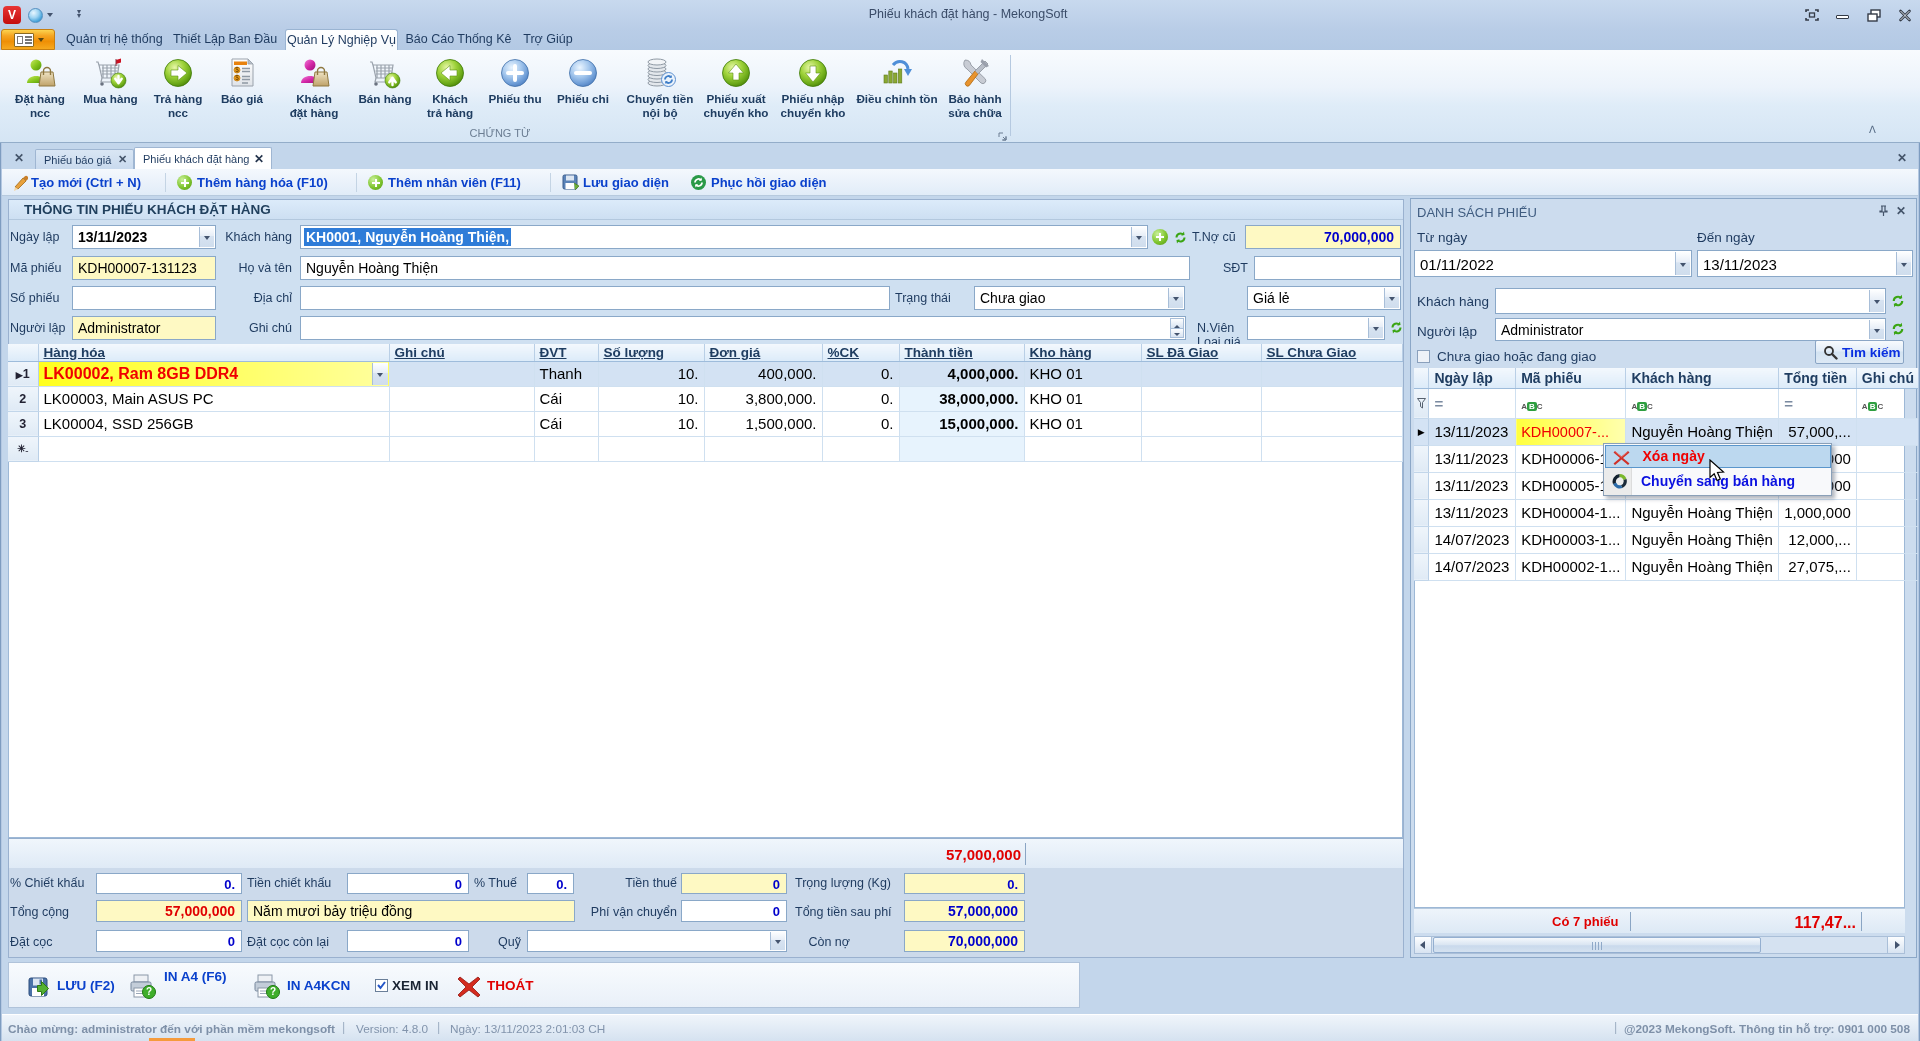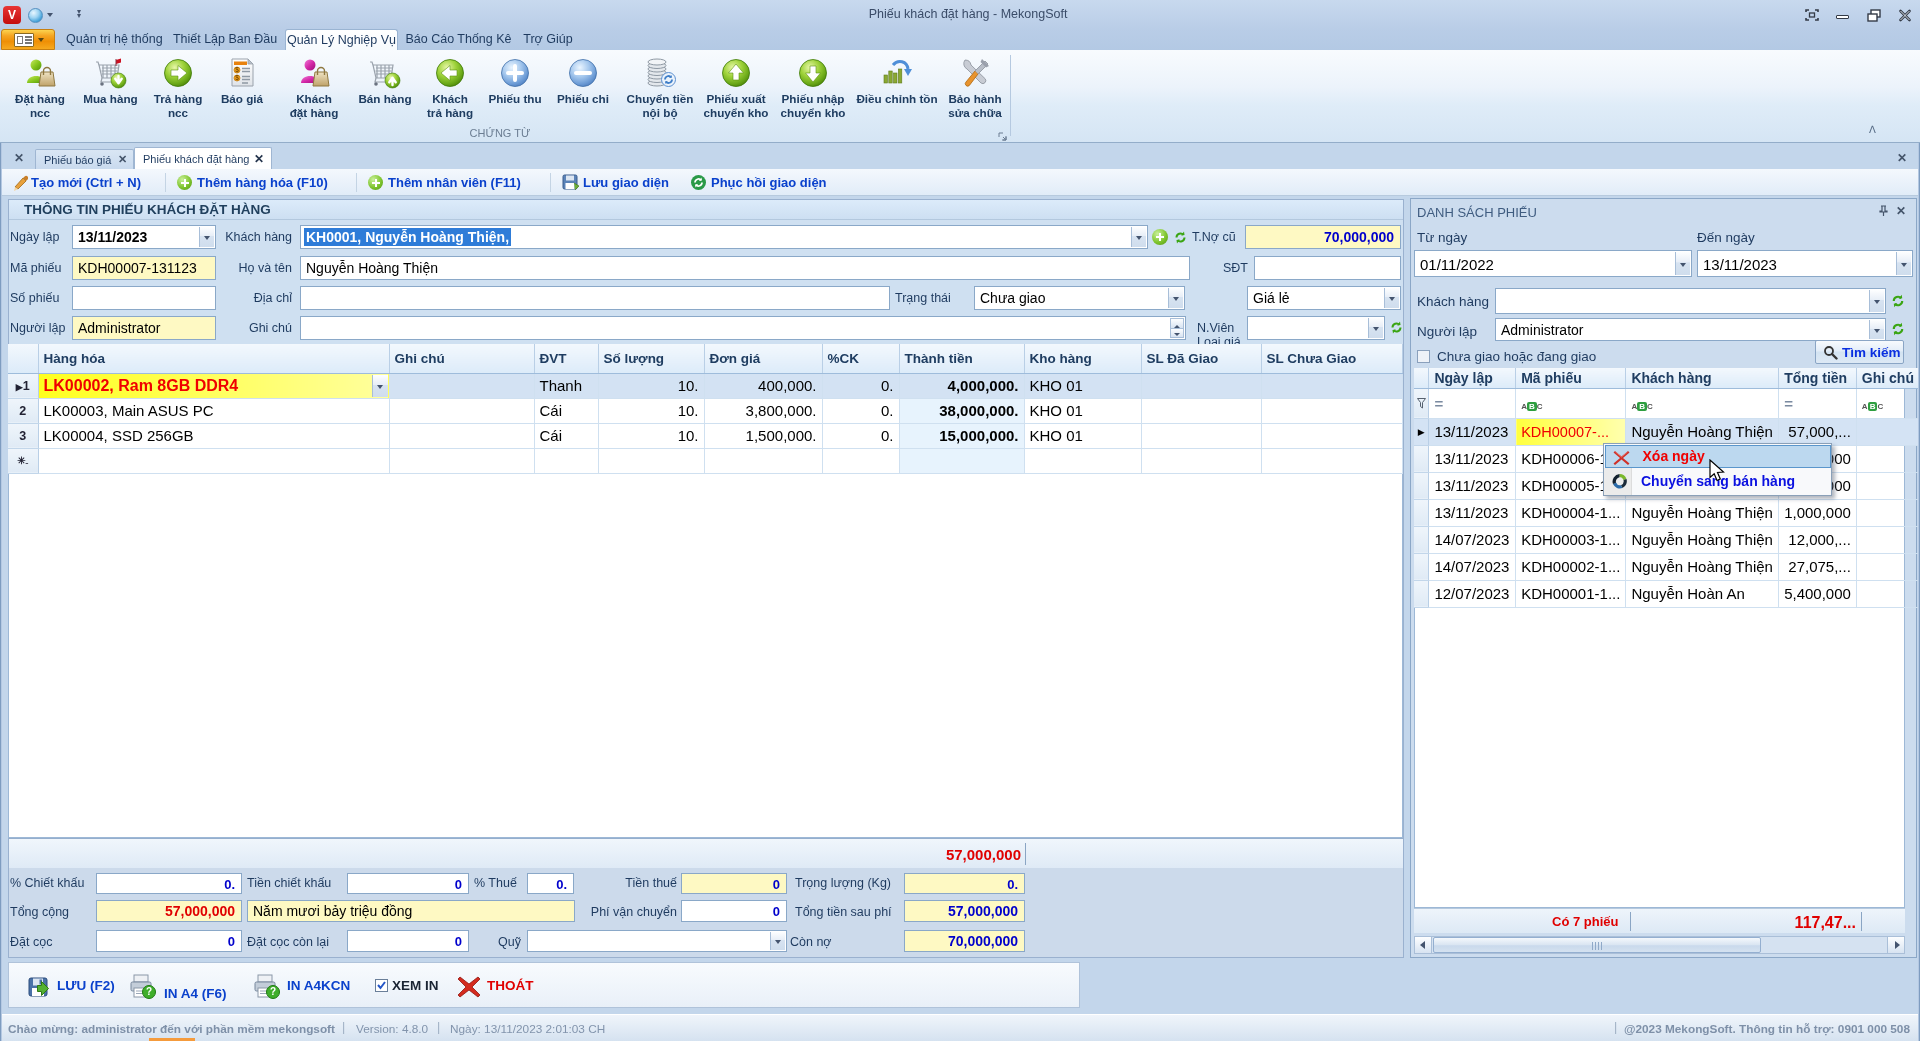--- a/index.html
+++ b/index.html
@@ -22,22 +22,22 @@
 .rbtn { position:absolute; top:7px; height:84px; text-align:center; }
 .rbtn .ic { display:block; margin:0 auto 3px; }
 .rbtn .t { font-weight:bold; font-size:11.7px; color:#1f3d61; line-height:13.5px; }
 .tlink { color:#0a41cc; font-weight:bold; font-size:13px; white-space:nowrap; }
 .gplus { position:absolute; display:inline-block; width:15px; height:15px; border-radius:50%;
   background:radial-gradient(circle at 35% 30%,#c9f09a,#7fc52e 55%,#4e9310); }
 .gplus:before { content:""; position:absolute; left:3.5px; top:6.5px; width:8px; height:2px; background:#fff; }
 .gplus:after { content:""; position:absolute; left:6.5px; top:3.5px; width:2px; height:8px; background:#fff; }
 #mgrid td { height:25px; padding:0 5px; font-size:15px; color:#000; white-space:nowrap; overflow:hidden;
   border-right:1px solid #cfe0f0; border-bottom:1px solid #cfe0f0; position:relative; }
-#mgrid tr.ghead td { height:29px; background:linear-gradient(180deg,#f3f8fd,#dcebf9);
-  border-right:1px solid #b9cfe6; border-bottom:1px solid #9ebcdb; font-weight:bold; color:#1f3d61; font-size:13.5px; }
+#mgrid tr.ghead td { height:17px; background:linear-gradient(180deg,#f3f8fd,#dcebf9);
+  border-right:1px solid #b9cfe6; border-bottom:1px solid #9ebcdb; font-weight:bold; color:#1f3d61; font-size:13.5px;text-decoration:underline; }
 #mgrid td.rind { background:linear-gradient(180deg,#eff5fb,#dfeaf5); border-right:1px solid #b9cfe6;
   border-bottom:1px solid #c2d6ea; text-align:center; font-weight:bold; color:#223; padding:0 2px; font-size:12.5px; }
 #mgrid td.num { text-align:right; }
 #mgrid td.tt { background:#e7f3fd; font-weight:bold; }
 #mgrid tr.sel td { background:#d3e2f3; }
 #mgrid tr.sel td.tt { background:#d3e2f3; }
 #mgrid tr.sel td.rind { background:linear-gradient(180deg,#eff5fb,#dfeaf5); }
 #mgrid td.ycell { background:linear-gradient(90deg,#ffff1e,#ffff9e) !important; }
 .rgrid td { height:27px; padding:0 5px; font-size:15px; color:#000; white-space:nowrap; overflow:hidden;
   border-right:1px solid #cfe0f0; border-bottom:1px solid #cfe0f0; position:relative; }
@@ -560,21 +560,21 @@
     <span class="txr blue" style="font-size:13px;">0</span>
   </div>
 <span class="abs lbl" style="left:247px;top:935px;">Đặt cọc còn lại</span>
 <div class="inp" style="left:347px;top:930px;width:122px;height:22px;">
     <span class="txr blue" style="font-size:13px;">0</span>
   </div>
 <span class="abs lbl" style="left:481px;top:935px;width:40px;text-align:right;">Quỹ</span>
 <div class="inp" style="left:527px;top:930px;width:260px;height:22px;">
     <div class="dbtn"></div>
   </div>
-<span class="abs lbl" style="left:790px;top:935px;width:60px;text-align:left;">Còn nợ</span>
+<span class="abs lbl" style="left:790px;top:935px;width:60px;text-align:right;">Còn nợ</span>
 <div class="inp dis" style="left:904px;top:930px;width:121px;height:22px;">
     <span class="txr blue" style="font-size:14px;">70,000,000</span>
   </div>
 
 <div id="btnbar" class="abs" style="left:8px;top:962px;width:1072px;height:46px;
   background:linear-gradient(180deg,#f8fbfe,#e9f0f8);border:1px solid #b0c3da;">
   <svg class="abs" style="left:18px;top:11px;" width="24" height="24" viewBox="0 0 24 24">
     <rect x="2" y="4" width="18" height="18" rx="2" fill="#4a72a8" stroke="#2d4d7c"></rect>
     <rect x="6" y="4.5" width="10" height="7" fill="#dce6f2"></rect>
       <rect x="12.5" y="5.5" width="2.5" height="5" fill="#4a72a8"></rect>
@@ -583,21 +583,21 @@
   </svg>
   <span class="abs tlink" style="left:48px;top:15px;font-size:13.5px;">LƯU (F2)</span>
   <svg class="abs" style="left:120px;top:11px;" width="28" height="26" viewBox="0 0 28 26">
     <rect x="5" y="1" width="14" height="7" fill="#eef1f5" stroke="#8a97a8"></rect>
     <rect x="2" y="8" width="20" height="9" rx="1.5" fill="#c3cdd9" stroke="#77879c"></rect>
     <rect x="5" y="14" width="14" height="9" fill="#fff" stroke="#8a97a8"></rect>
     <path d="M7 17 h10 M7 19.5 h10" stroke="#9aa7b8" stroke-width="1"></path>
     <circle cx="20" cy="18" r="6.5" fill="#3fae2a" stroke="#1e7a10"></circle>
     <text x="20" y="21.4" font-size="10" fill="#fff" font-weight="bold" text-anchor="middle">?</text>
   </svg>
-  <span class="abs tlink" style="left:155px;top:23px;font-size:13.5px;">IN A4 (F6)</span>
+  <span class="abs tlink" style="left:155px;top:6px;font-size:13.5px;">IN A4 (F6)</span>
   <svg class="abs" style="left:244px;top:11px;" width="28" height="26" viewBox="0 0 28 26">
     <rect x="5" y="1" width="14" height="7" fill="#eef1f5" stroke="#8a97a8"></rect>
     <rect x="2" y="8" width="20" height="9" rx="1.5" fill="#c3cdd9" stroke="#77879c"></rect>
     <rect x="5" y="14" width="14" height="9" fill="#fff" stroke="#8a97a8"></rect>
     <path d="M7 17 h10 M7 19.5 h10" stroke="#9aa7b8" stroke-width="1"></path>
     <circle cx="20" cy="18" r="6.5" fill="#3fae2a" stroke="#1e7a10"></circle>
     <text x="20" y="21.4" font-size="10" fill="#fff" font-weight="bold" text-anchor="middle">?</text>
   </svg>
   <span class="abs tlink" style="left:278px;top:15px;font-size:13.5px;">IN A4KCN</span>
   <div class="abs" style="left:366px;top:16px;width:13px;height:13px;background:#fff;border:1px solid #6a7f99;">
@@ -727,28 +727,20 @@
         <td></td>
       </tr>
  <tr>
         <td class="rind"></td>
         <td>14/07/2023</td>
         <td>KDH00002-1...</td>
         <td>Nguyễn Hoàng Thiện</td>
         <td class="num">27,075,...</td>
         <td></td>
       </tr>
- <tr>
-        <td class="rind"></td>
-        <td>12/07/2023</td>
-        <td>KDH00001-1...</td>
-        <td>Nguyễn Hoàn An</td>
-        <td class="num">5,400,000</td>
-        <td></td>
-      </tr>
 </tbody>
   </table>
 <div class="abs" style="left:1414px;top:908px;width:491px;height:25px;border-top:1px solid #b5c9de;
   background:linear-gradient(180deg,#eef4fb,#dde9f5);">
   <span class="red" style="position:absolute;left:138px;top:5px;font-size:13px;">Có 7 phiếu</span>
   <div style="position:absolute;left:216px;top:3px;width:1px;height:19px;background:#8aa5c4;"></div>
   <span class="red" style="position:absolute;left:330px;top:5px;width:112px;text-align:right;font-size:16px;">117,47...</span>
   <div style="position:absolute;left:447px;top:3px;width:1px;height:19px;background:#8aa5c4;"></div>
 </div>
 

